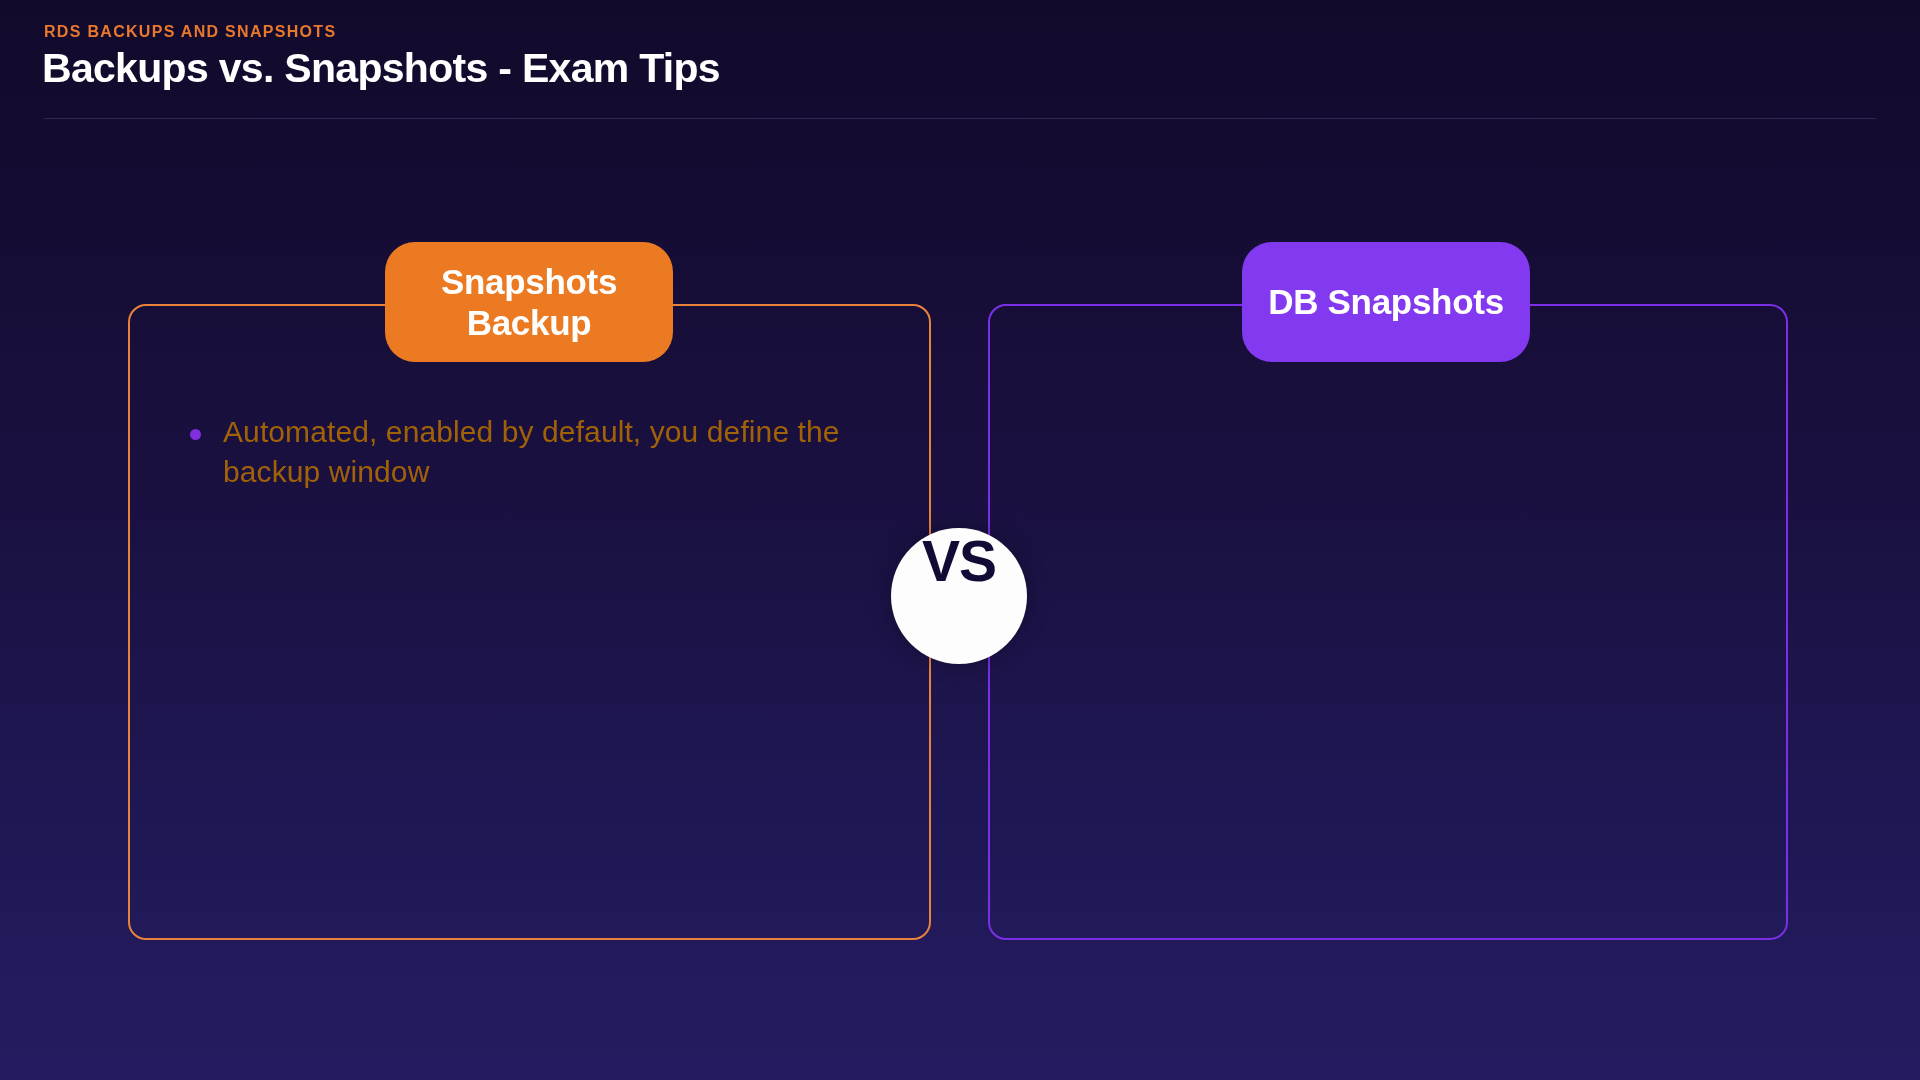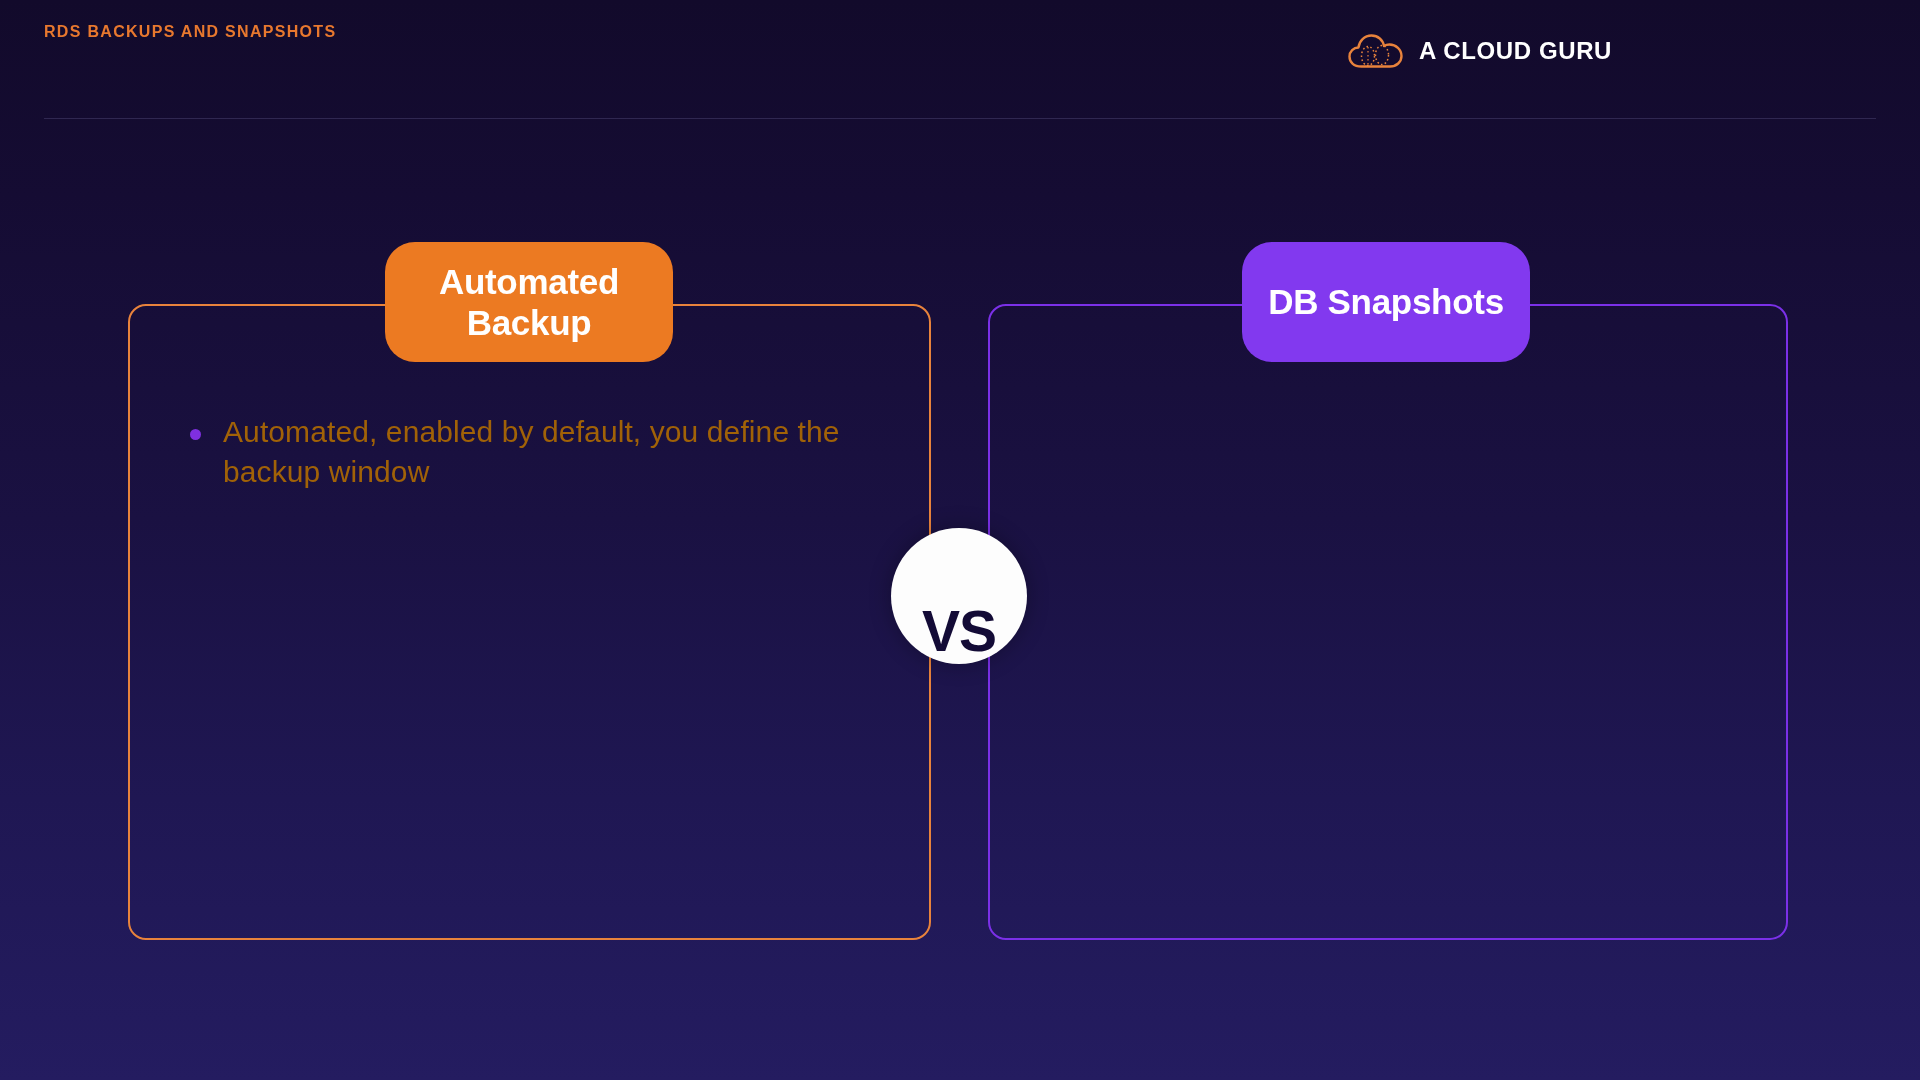--- a/index.html
+++ b/index.html
@@ -122,56 +122,46 @@
   }
 
   
   .vs-circle {
     position:absolute;
     left:891px; top:528px;
     width:136px; height:136px;
     border-radius:50%;
     background:#fdfdfd;
     display:flex;
-    align-items:flex-end;
+    align-items:flex-start;
     justify-content:center;
     z-index:10;
     box-shadow:0 0 22px rgba(0,0,0,0.3);
   }
   .vs-text {
     font-size:57px;
     font-weight:bold;
     color:#130b36;
     letter-spacing:-1px;
   }
 </style>
 </head>
 <body>
 
 <div class="header">
   <div class="eyebrow">RDS BACKUPS AND SNAPSHOTS</div>
+  <div class="page-title">Backups vs. Snapshots - Exam Tips</div>
 
-  <div class="logo">
-    <span class="logo-mark-wrap">
-      <svg class="logo-mark" viewBox="0 0 58 38" xmlns="http://www.w3.org/2000/svg" aria-hidden="true">
-        <path d="M14.5 34.5 C6.5 34.5 2.5 30 2.5 24.5 C2.5 19.5 6.5 15.5 11.5 15.5 C12 9 17.5 3.5 24.5 3.5 C31 3.5 36 8 37 14 C38.5 13 40.5 12.5 42.5 12.5 C49 12.5 54.5 17.5 54.5 24 C54.5 30 49.5 34.5 43 34.5 Z" fill="none" stroke="#e8833c" stroke-width="2.4" stroke-linejoin="round"></path>
-        <ellipse cx="21" cy="24" rx="6.5" ry="9.5" fill="none" stroke="#e8833c" stroke-width="1.5" stroke-dasharray="1.6 2.4"></ellipse>
-        <ellipse cx="35" cy="23" rx="6.5" ry="9.5" fill="none" stroke="#e8833c" stroke-width="1.5" stroke-dasharray="1.6 2.4"></ellipse>
-        <path d="M21 15 L21 33" stroke="#e8833c" stroke-width="1.2" stroke-dasharray="1.6 2.4" fill="none"></path>
-      </svg>
-    </span>
-    <span class="logo-text">A CLOUD GURU</span>
-  </div>
 
   <div class="header-divider"></div>
 </div>
 
 <div class="card card-left"></div>
 
-<div class="badge badge-left">Automated Backup</div>
+<div class="badge badge-left">Snapshots Backup</div>
 
 <div class="bullet-list">
   <div class="bullet-item">
     <span class="bullet-dot"></span>
     <span class="bullet-text">Automated, enabled by default, you define the backup window</span>
   </div>
 </div>
 
 <div class="card card-right"></div>
 

